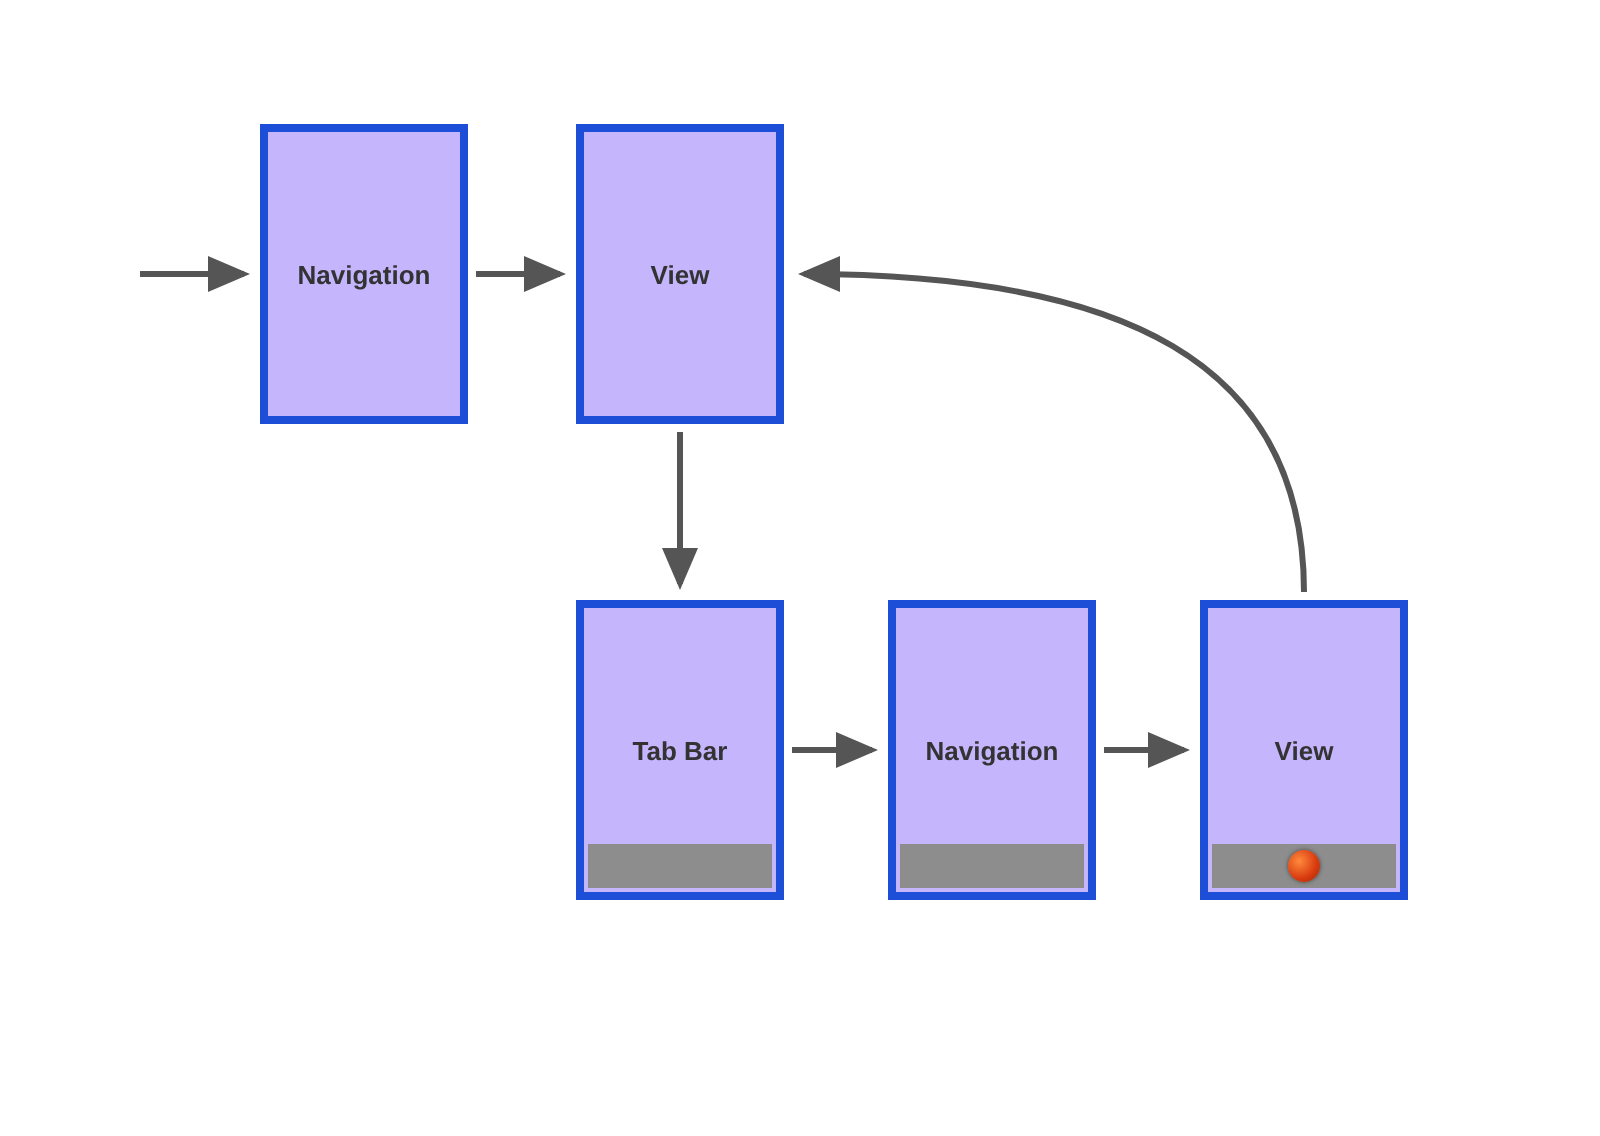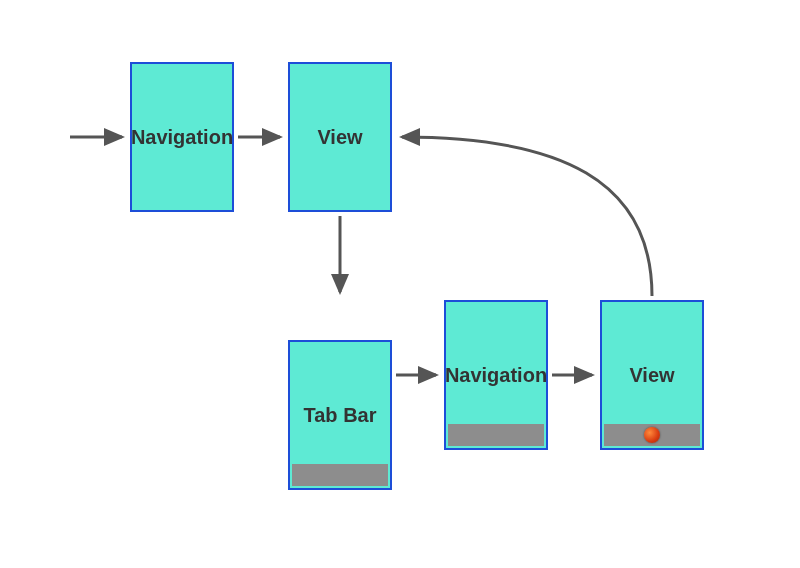--- a/index.html
+++ b/index.html
@@ -7,27 +7,27 @@
     padding: 0;
     width: 800px;
     height: 568px;
     background: #ffffff;
     font-family: Arial, Helvetica, sans-serif;
     position: relative;
     overflow: hidden;
   }
   .node {
     position: absolute;
-    background: #5eead4;
-    border: 2px solid #1d4ed8;
+    background: #c4b5fd;
+    border: 4px solid #1d4ed8;
     box-sizing: border-box;
     display: flex;
     align-items: center;
     justify-content: center;
-    font-size: 20px;
+    font-size: 13px;
     font-weight: bold;
     color: #333;
   }
   .footer-bar {
     position: absolute;
     left: 2px;
     right: 2px;
     bottom: 2px;
     height: 22px;
     background: #8d8d8d;
@@ -55,21 +55,21 @@
 <body>
 
 <div class="node" style="left:130px; top:62px; width:104px; height:150px;">
   <span>Navigation</span>
 </div>
 
 <div class="node" style="left:288px; top:62px; width:104px; height:150px;">
   <span>View</span>
 </div>
 
-<div class="node" style="left:288px; top:300px; width:104px; height:150px;margin-top:40px;">
+<div class="node" style="left:288px; top:300px; width:104px; height:150px;">
   <span>Tab Bar</span>
   <div class="footer-bar"></div>
 </div>
 
 <div class="node" style="left:444px; top:300px; width:104px; height:150px;">
   <span>Navigation</span>
   <div class="footer-bar"></div>
 </div>
 
 <div class="node" style="left:600px; top:300px; width:104px; height:150px;">

